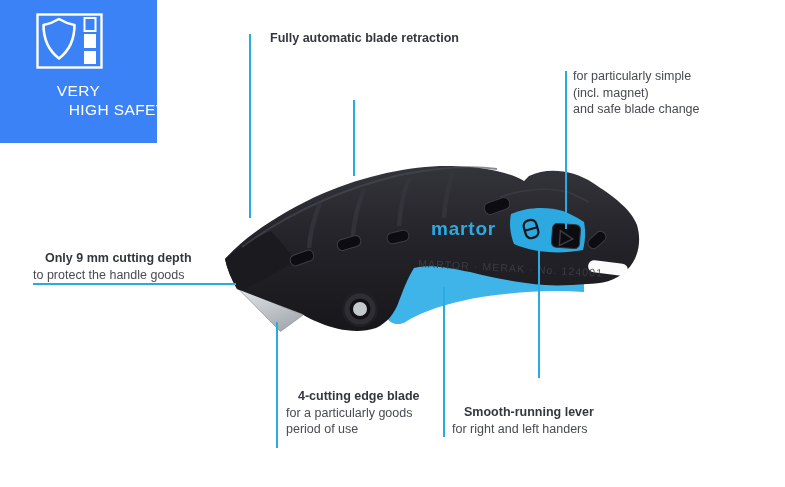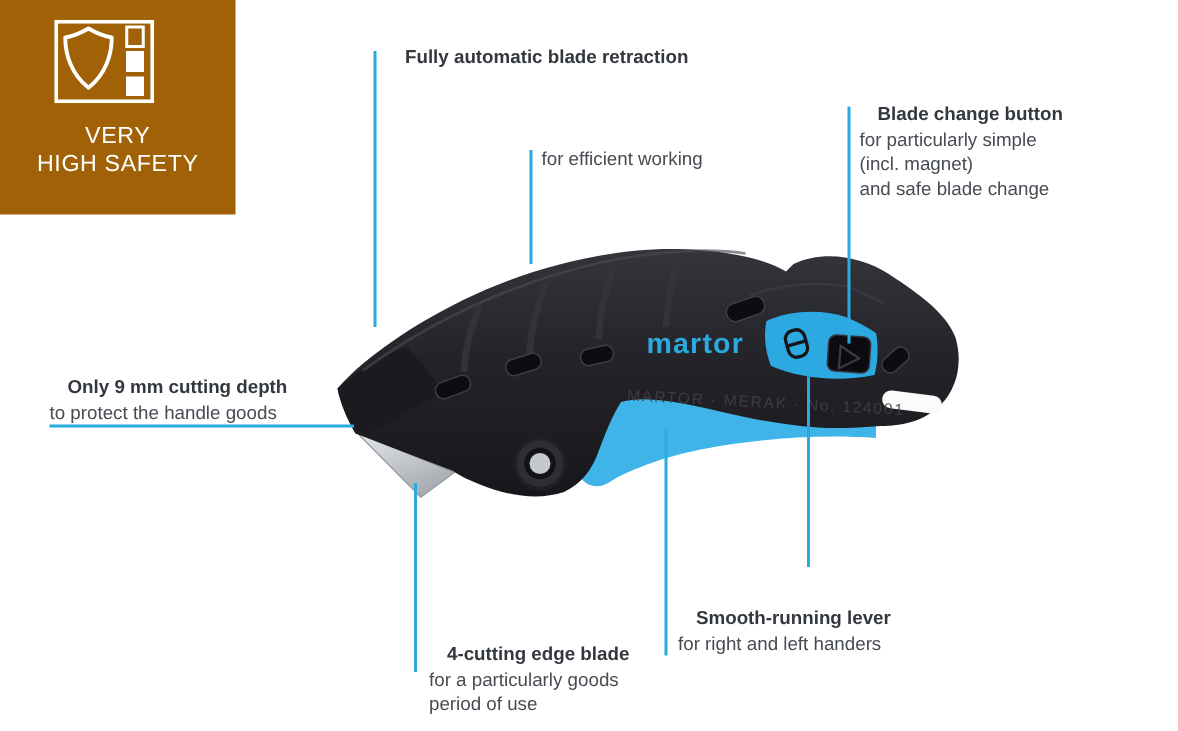--- a/index.html
+++ b/index.html
@@ -1,24 +1,24 @@
 <!DOCTYPE html>
 <html><head>
 <meta charset="utf-8">
 <style>
   html,body{margin:0;padding:0;background:#fff;}
   .canvas{position:relative;width:785px;height:487px;background:#ffffff;overflow:hidden;
           font-family:"Liberation Sans",sans-serif;}
   
-  .badge{position:absolute;left:0;top:0;width:157px;height:143px;background:#a16207;color:#fff;}
+  .badge{position:absolute;left:0;top:0;width:157px;height:143px;background:#3b82f6;color:#fff;}
   .badge-icon{position:absolute;left:36px;top:13px;}
   .badge-line{position:absolute;left:0;width:157px;text-align:center;font-size:15.5px;
               letter-spacing:.4px;font-weight:400;}
   .badge-line.l1{top:82px;}
-  .badge-line.l2{top:101px;}
+  .badge-line.l2{top:101px;margin-left:44px;}
   
   .vline{position:absolute;width:2px;background:#29abe2;}
   .hline{position:absolute;height:2px;background:#29abe2;}
   
   .ann{position:absolute;font-size:12.5px;line-height:16.5px;color:#474b52;white-space:nowrap;}
   .ann .ann-title{display:block;font-weight:700;color:#33373e;padding-left:12px;}
   .knife-svg{position:absolute;left:0;top:0;}
 </style>
 </head>
 <body>
@@ -144,36 +144,34 @@
   <div class="hline" style="left:33px;top:283px;width:203px;"></div>
   <div class="vline" style="left:276px;top:322px;height:126px;"></div>
   <div class="vline" style="left:443px;top:287px;height:150px;"></div>
   <div class="vline" style="left:538px;top:251px;height:127px;"></div>
 
   <div class="ann" style="left:258px;top:30px;">
     <span class="ann-title">Fully automatic blade retraction</span>
   </div>
 
   <div class="ann" style="left:361px;top:98px;">
-    <div>for efficient working</div>
   </div>
 
   <div class="ann" style="left:573px;top:68px;">
-    <span class="ann-title">Blade change button</span>
     <div>for particularly simple</div>
     <div>(incl. magnet)</div>
     <div>and safe blade change</div>
   </div>
 
   <div class="ann" style="left:33px;top:250px;">
     <span class="ann-title">Only 9 mm cutting depth</span>
     <div>to protect the handle goods</div>
   </div>
 
-  <div class="ann" style="left:286px;top:428px;">
+  <div class="ann" style="left:286px;top:388px;">
     <span class="ann-title">4-cutting edge blade</span>
     <div>for a particularly goods</div>
     <div>period of use</div>
   </div>
 
   <div class="ann" style="left:452px;top:404px;">
     <span class="ann-title">Smooth-running lever</span>
     <div>for right and left handers</div>
   </div>
 

